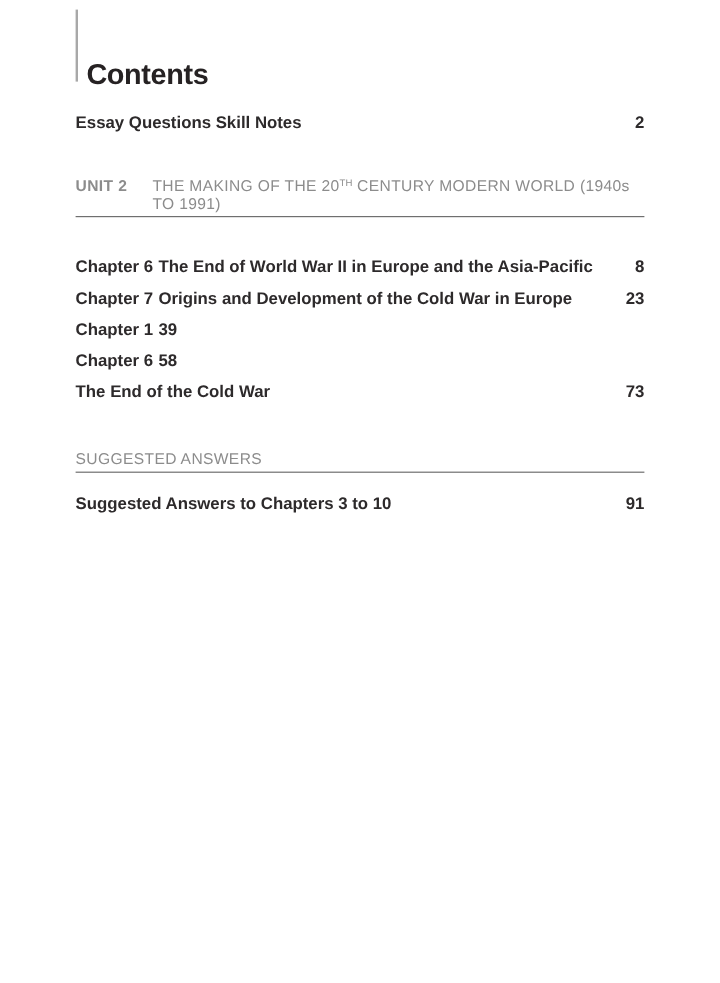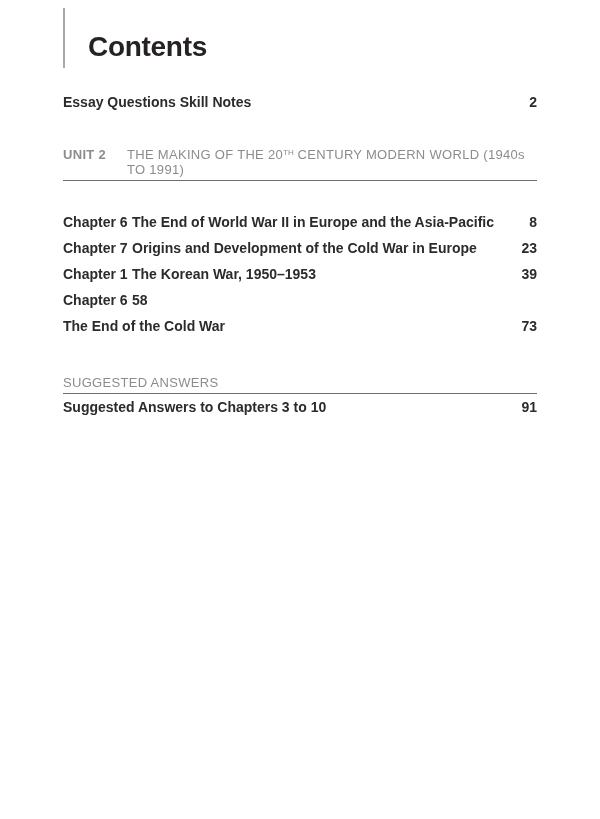--- a/index.html
+++ b/index.html
@@ -28,22 +28,22 @@
     left: 0;
     top: 0;
     width: 2px;
     height: 60px;
     background: #a8a8a8;
   }
   .page-title {
     position: absolute;
     left: 9px;
     bottom: 0;
-    margin: 16px;
-    font-size: 28px;
+    margin: 0;
+    font-size: 24px;
     line-height: 24px;
     font-weight: 600;
     letter-spacing: -0.3px;
     color: #262223;
   }
   
   .sec-heading {
     font-size: 13px;
     line-height: 15px;
     color: #8c8c8c;
@@ -68,21 +68,21 @@
   .sec-answers { margin-top: 36px; }
   
   .entry-row {
     display: flex;
     align-items: center;
     font-size: 14px;
     font-weight: bold;
     color: #2d2a2b;
     height: 26px;
   }
-  .single-entry { }
+  .single-entry { margin-top: 12px; }
   .chapter-list { margin-top: 28px; }
   .entry-label {
     flex: 0 0 69px;
   }
   .entry-title {
     flex: 1 1 auto;
     padding-right: 8px;
   }
   .entry-page {
     flex: 0 0 auto;
@@ -118,21 +118,20 @@
         <span class="entry-title">The End of World War II in Europe and the Asia-Pacific</span>
         <span class="entry-page">8</span>
       </div>
       <div class="entry-row">
         <span class="entry-label">Chapter 7</span>
         <span class="entry-title">Origins and Development of the Cold War in Europe</span>
         <span class="entry-page">23</span>
       </div>
       <div class="entry-row">
         <span class="entry-label">Chapter 1</span>
-        <span class="entry-title">The Korean War, 1950–1953</span>
         <span class="entry-page">39</span>
       </div>
       <div class="entry-row">
         <span class="entry-label">Chapter 6</span>
         <span class="entry-page">58</span>
       </div>
       <div class="entry-row">
         <span class="entry-title">The End of the Cold War</span>
         <span class="entry-page">73</span>
       </div>

